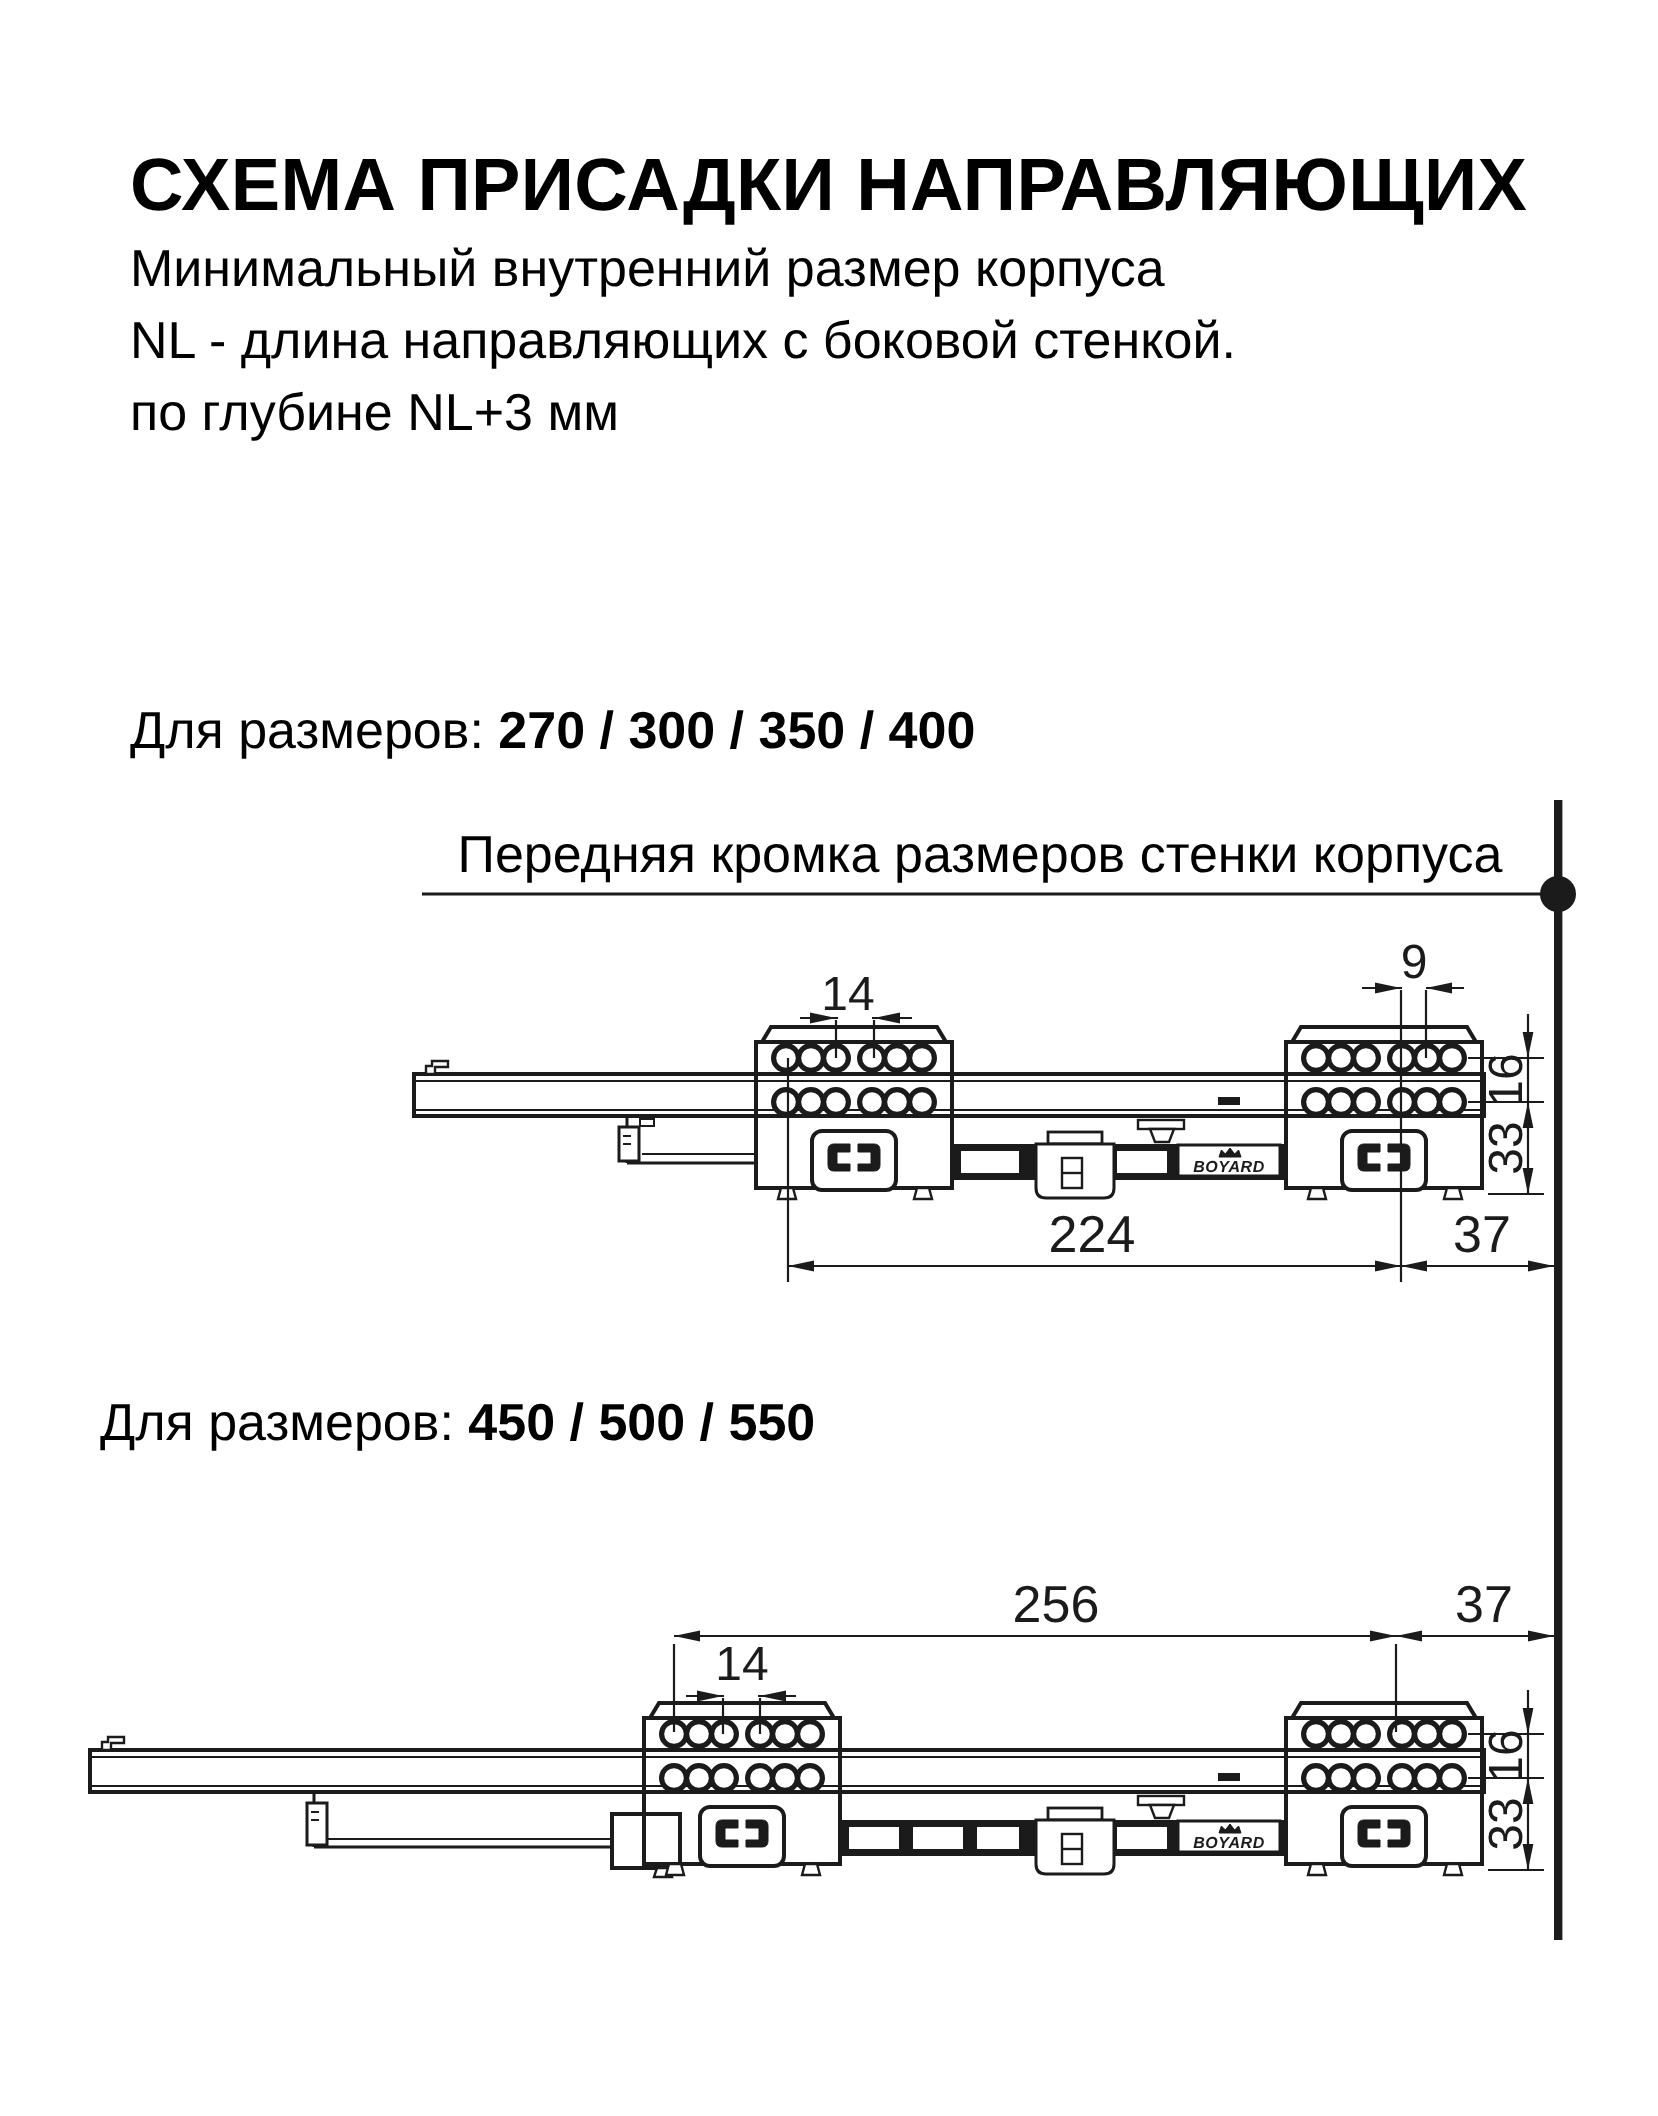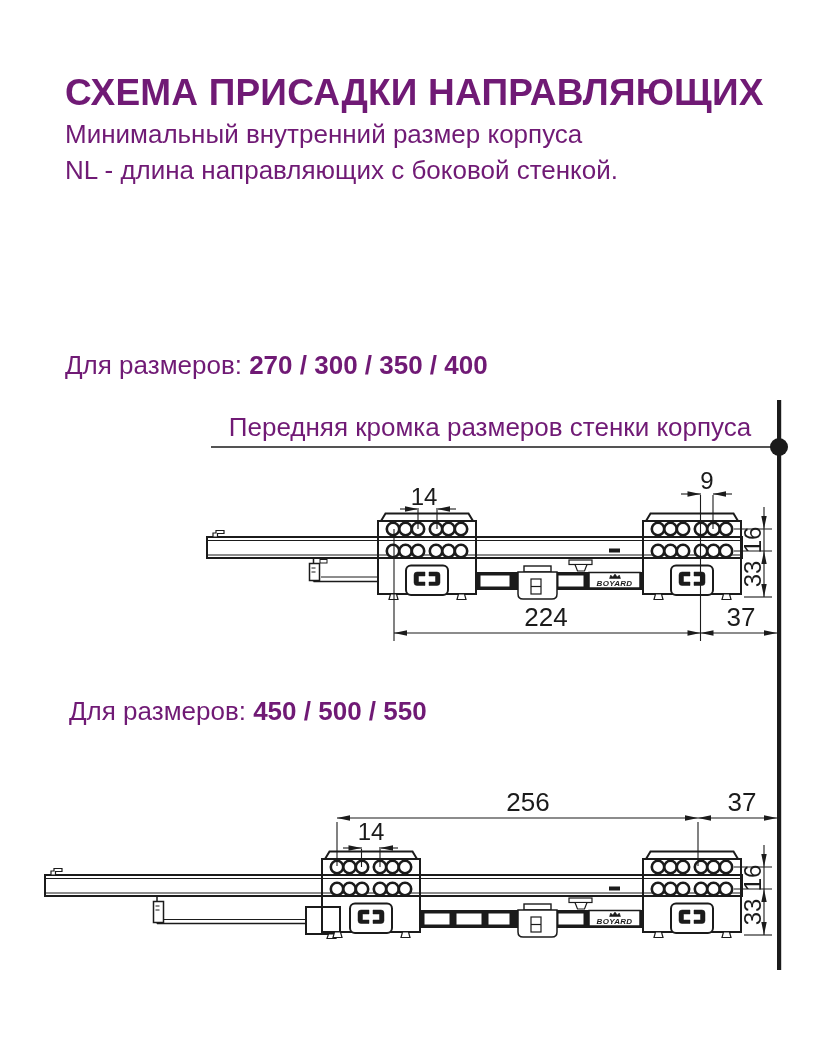--- a/index.html
+++ b/index.html
@@ -1,41 +1,42 @@
 <!DOCTYPE html>
 <html><head>
 <meta charset="utf-8">
 <style>
   html,body{margin:0;padding:0;background:#fff;}
   #page{position:relative;width:829px;height:1058px;background:#fff;overflow:hidden;
-        font-family:"Liberation Sans",sans-serif;color:#701a75;}
+        font-family:"Liberation Sans",sans-serif;color:#000000;}
   .abs{position:absolute;}
   #title{left:65px;top:72px;font-size:37px;font-weight:bold;letter-spacing:.2px;white-space:nowrap;}
   #subtitle{left:65px;top:116px;font-size:26px;line-height:36px;}
   .section-label{font-size:26px;white-space:nowrap;}
   .section-label b{font-weight:bold;}
   #sec1{left:65px;top:350px;}
-  #sec2{left:69px;top:696px;}
+  #sec2{left:50px;top:696px;}
   #edge-label{left:205px;top:412px;width:570px;text-align:center;font-size:26px;white-space:nowrap;}
   svg{position:absolute;left:0;top:0;}
   .dim{font-family:"Liberation Sans",sans-serif;font-size:24px;fill:#1b1b1b;text-anchor:middle;}
   .dim.big{font-size:26px;}
   .logo{font-family:"Liberation Sans",sans-serif;font-style:italic;font-weight:700;
         font-size:8px;fill:#1b1b1b;text-anchor:middle;letter-spacing:.3px;}
 </style>
 </head>
 <body>
 
 <div id="page">
 
   <div class="abs" id="title">СХЕМА ПРИСАДКИ НАПРАВЛЯЮЩИХ</div>
 
   <div class="abs" id="subtitle">
     <div>Минимальный внутренний размер корпуса</div>
     <div>NL - длина направляющих с боковой стенкой.</div>
+    <div>по глубине NL+3 мм</div>
   </div>
 
   <div class="abs section-label" id="sec1">
     <span>Для размеров: </span><b>270 / 300 / 350 / 400</b>
   </div>
 
   <div class="abs section-label" id="sec2">
     <span>Для размеров: </span><b>450 / 500 / 550</b>
   </div>
 

